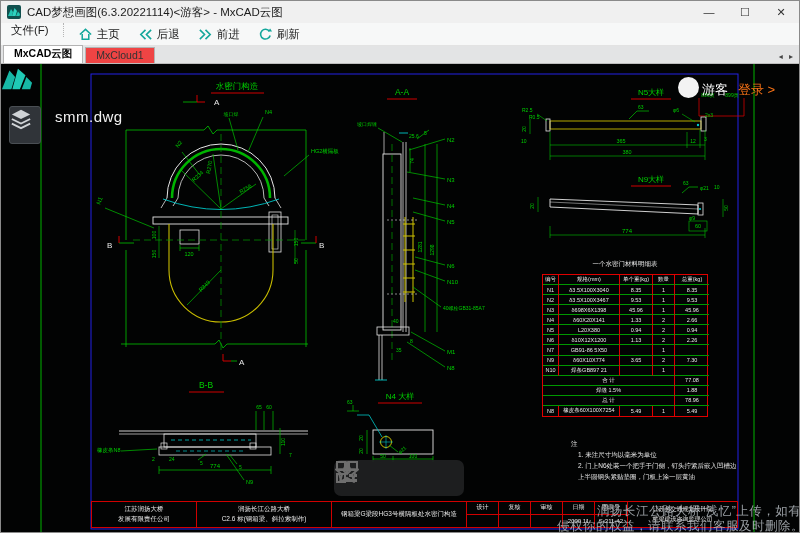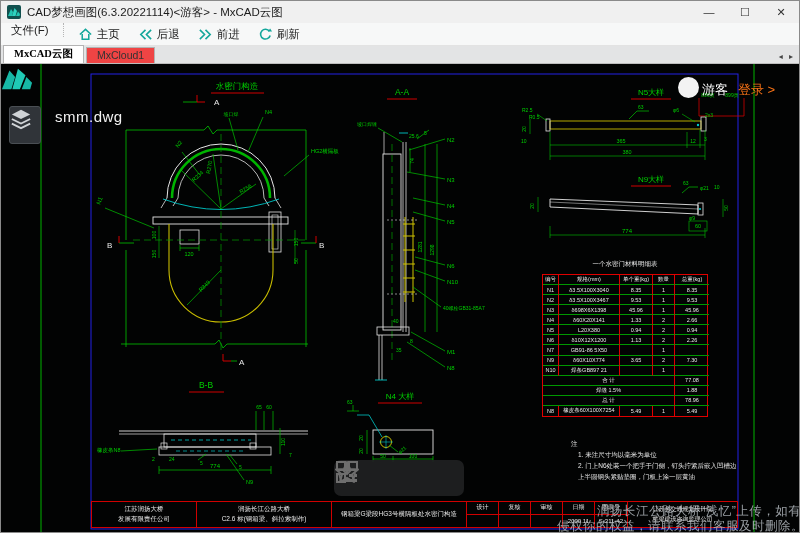--- a/index.html
+++ b/index.html
@@ -10,21 +10,21 @@
   .titlebar .wicon{width:14px;height:14px;margin:0 6px 0 6px;}
   .titlebar .wtitle{font-size:11.5px;color:#1b1b1b;flex:1;white-space:nowrap;}
   .wbtn{width:36px;text-align:center;font-size:11px;color:#333;line-height:22px;cursor:default;}
   .menubar{height:22px;background:#f7f8f8;border-bottom:1px solid #e3e3e3;display:flex;align-items:flex-start;font-size:11.5px;color:#222;}
   .menubar .mfile{padding:0 10px 0 10px;}
   .msep{width:1px;height:14px;border-left:1px dotted #b5b5b5;margin:0 4px;}
   .mbtn{display:flex;align-items:center;gap:4px;padding:0 9px;height:22px;}
   .mbtn svg{display:block;}
   .tabbar{height:17px;background:#e3e4e5;border-bottom:1px solid #bdbdbd;display:flex;align-items:flex-end;font-size:10.5px;}
   .tab{padding:1px 10px 2px 10px;margin-left:2px;border:1px solid #b3b3b3;border-bottom:none;background:#ef4444;color:#333;}
-  .tab.active{background:#ffffff;font-weight:bold;color:#000;font-family:Liberation Serif, serif;}
+  .tab.active{background:#ffffff;font-weight:bold;color:#000;}
   .tabspacer{flex:1;}
   .tabarrows{font-size:8px;color:#444;padding:0 4px 2px 0;letter-spacing:2px;}
   
   .canvas{position:relative;width:800px;height:471px;background:#020303;overflow:hidden;}
   .canvas svg{position:absolute;left:0;top:0;}
   .applogo{position:absolute;left:13px;top:3px;width:32px;height:30px;}
   .filename{position:absolute;left:54px;top:11px;font-size:15px;color:#f2f2f2;letter-spacing:0.5px;margin-top:33px;}
   .avatar{position:absolute;left:677px;top:13px;width:21px;height:21px;border-radius:50%;background:#f3f3f3;}
   .username{position:absolute;left:701px;top:17px;font-size:13px;color:#ffffff;}
   .login{position:absolute;left:737px;top:17px;font-size:13px;color:#f97316;}

